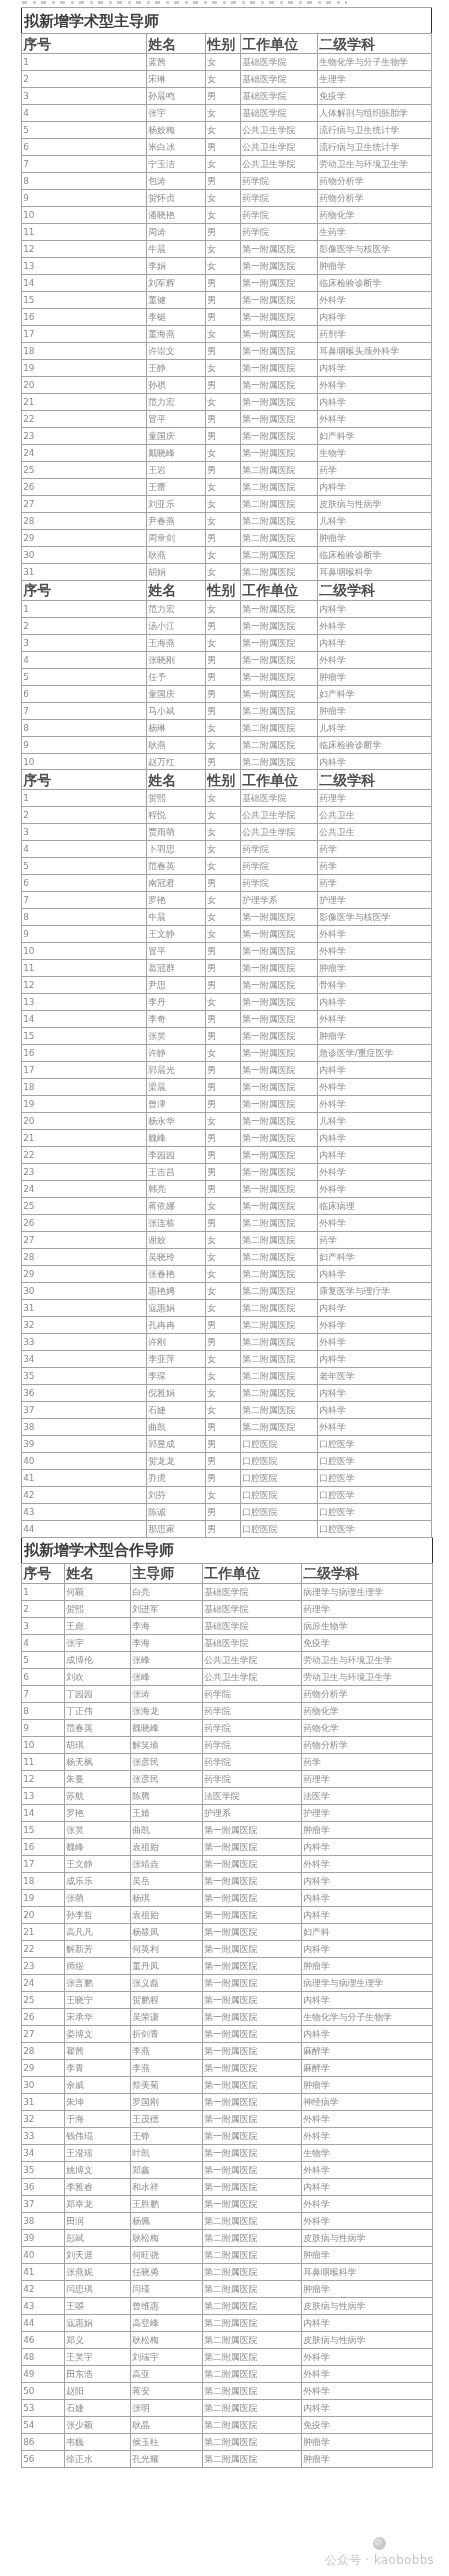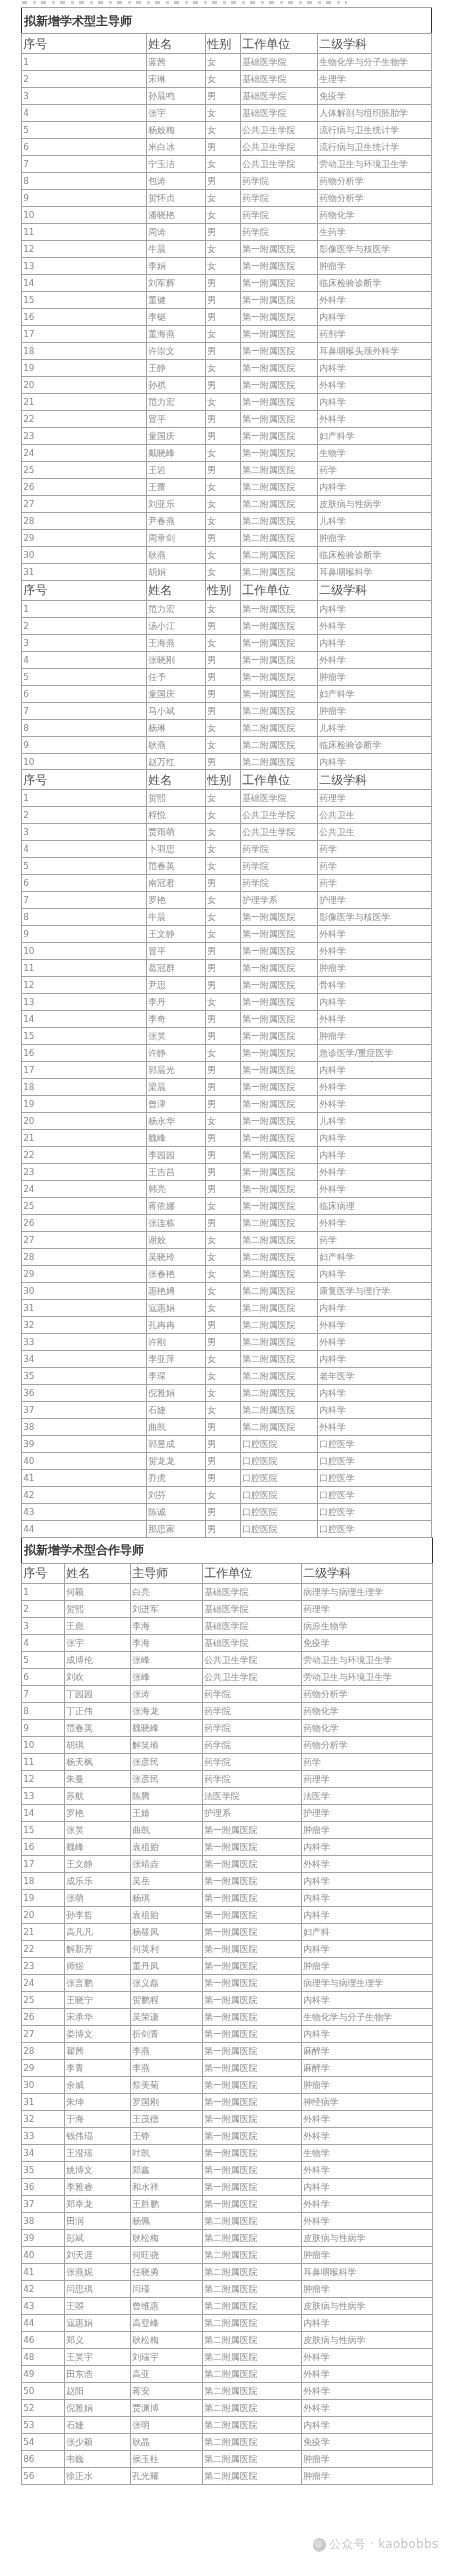--- a/index.html
+++ b/index.html
@@ -21,31 +21,31 @@
   td{
     border:0.7px solid #a3a3a3;
     font-size:8.9px;color:#8b8b8b;
     height:16px;line-height:10.3px;
     padding:0 0.7px 0 1.5px;
     white-space:nowrap;overflow:hidden;
     vertical-align:middle;
   }
   tr.title td{
     border-left:none;border-right:none;
-    font-weight:bold;color:#3d3d3d;font-size:12px;
+    font-weight:bold;color:#3d3d3d;font-size:15px;
     height:25px;padding-left:2.2px;
   }
   tr.head td{
-    font-weight:normal;color:#4f4f4f;font-size:12px;height:19px;
+    font-weight:bold;color:#4f4f4f;font-size:14px;height:19px;
   }
   .watermark{
     position:absolute;top:2537px;left:313px;width:133px;
     display:flex;align-items:center;gap:3px;
     color:#bfbfbf;font-size:11.8px;letter-spacing:0.4px;
-    opacity:.9;pointer-events:none;white-space:nowrap;
+    opacity:.9;pointer-events:none;white-space:nowrap;flex-direction:column;
   }
   .wm-icon{
     display:inline-block;width:13.3px;height:13.3px;border-radius:50%;
     background:radial-gradient(circle at 40% 40%, #d6d6d6 0 35%, #c4c4c4 36% 70%, #dedede 71%);
     flex:0 0 auto;
   }
 </style>
 </head>
 <body>
 
@@ -1053,27 +1053,20 @@
           <td>外科学</td>
         </tr>
         <tr>
           <td>50</td>
           <td>赵阳</td>
           <td>蒋安</td>
           <td>第二附属医院</td>
           <td>外科学</td>
         </tr>
         <tr>
-          <td>52</td>
-          <td>倪雅娟</td>
-          <td>贾渊博</td>
-          <td>第二附属医院</td>
-          <td>外科学</td>
-        </tr>
-        <tr>
           <td>53</td>
           <td>石婕</td>
           <td>张明</td>
           <td>第二附属医院</td>
           <td>内科学</td>
         </tr>
         <tr>
           <td>54</td>
           <td>张少颖</td>
           <td>耿晶</td>

